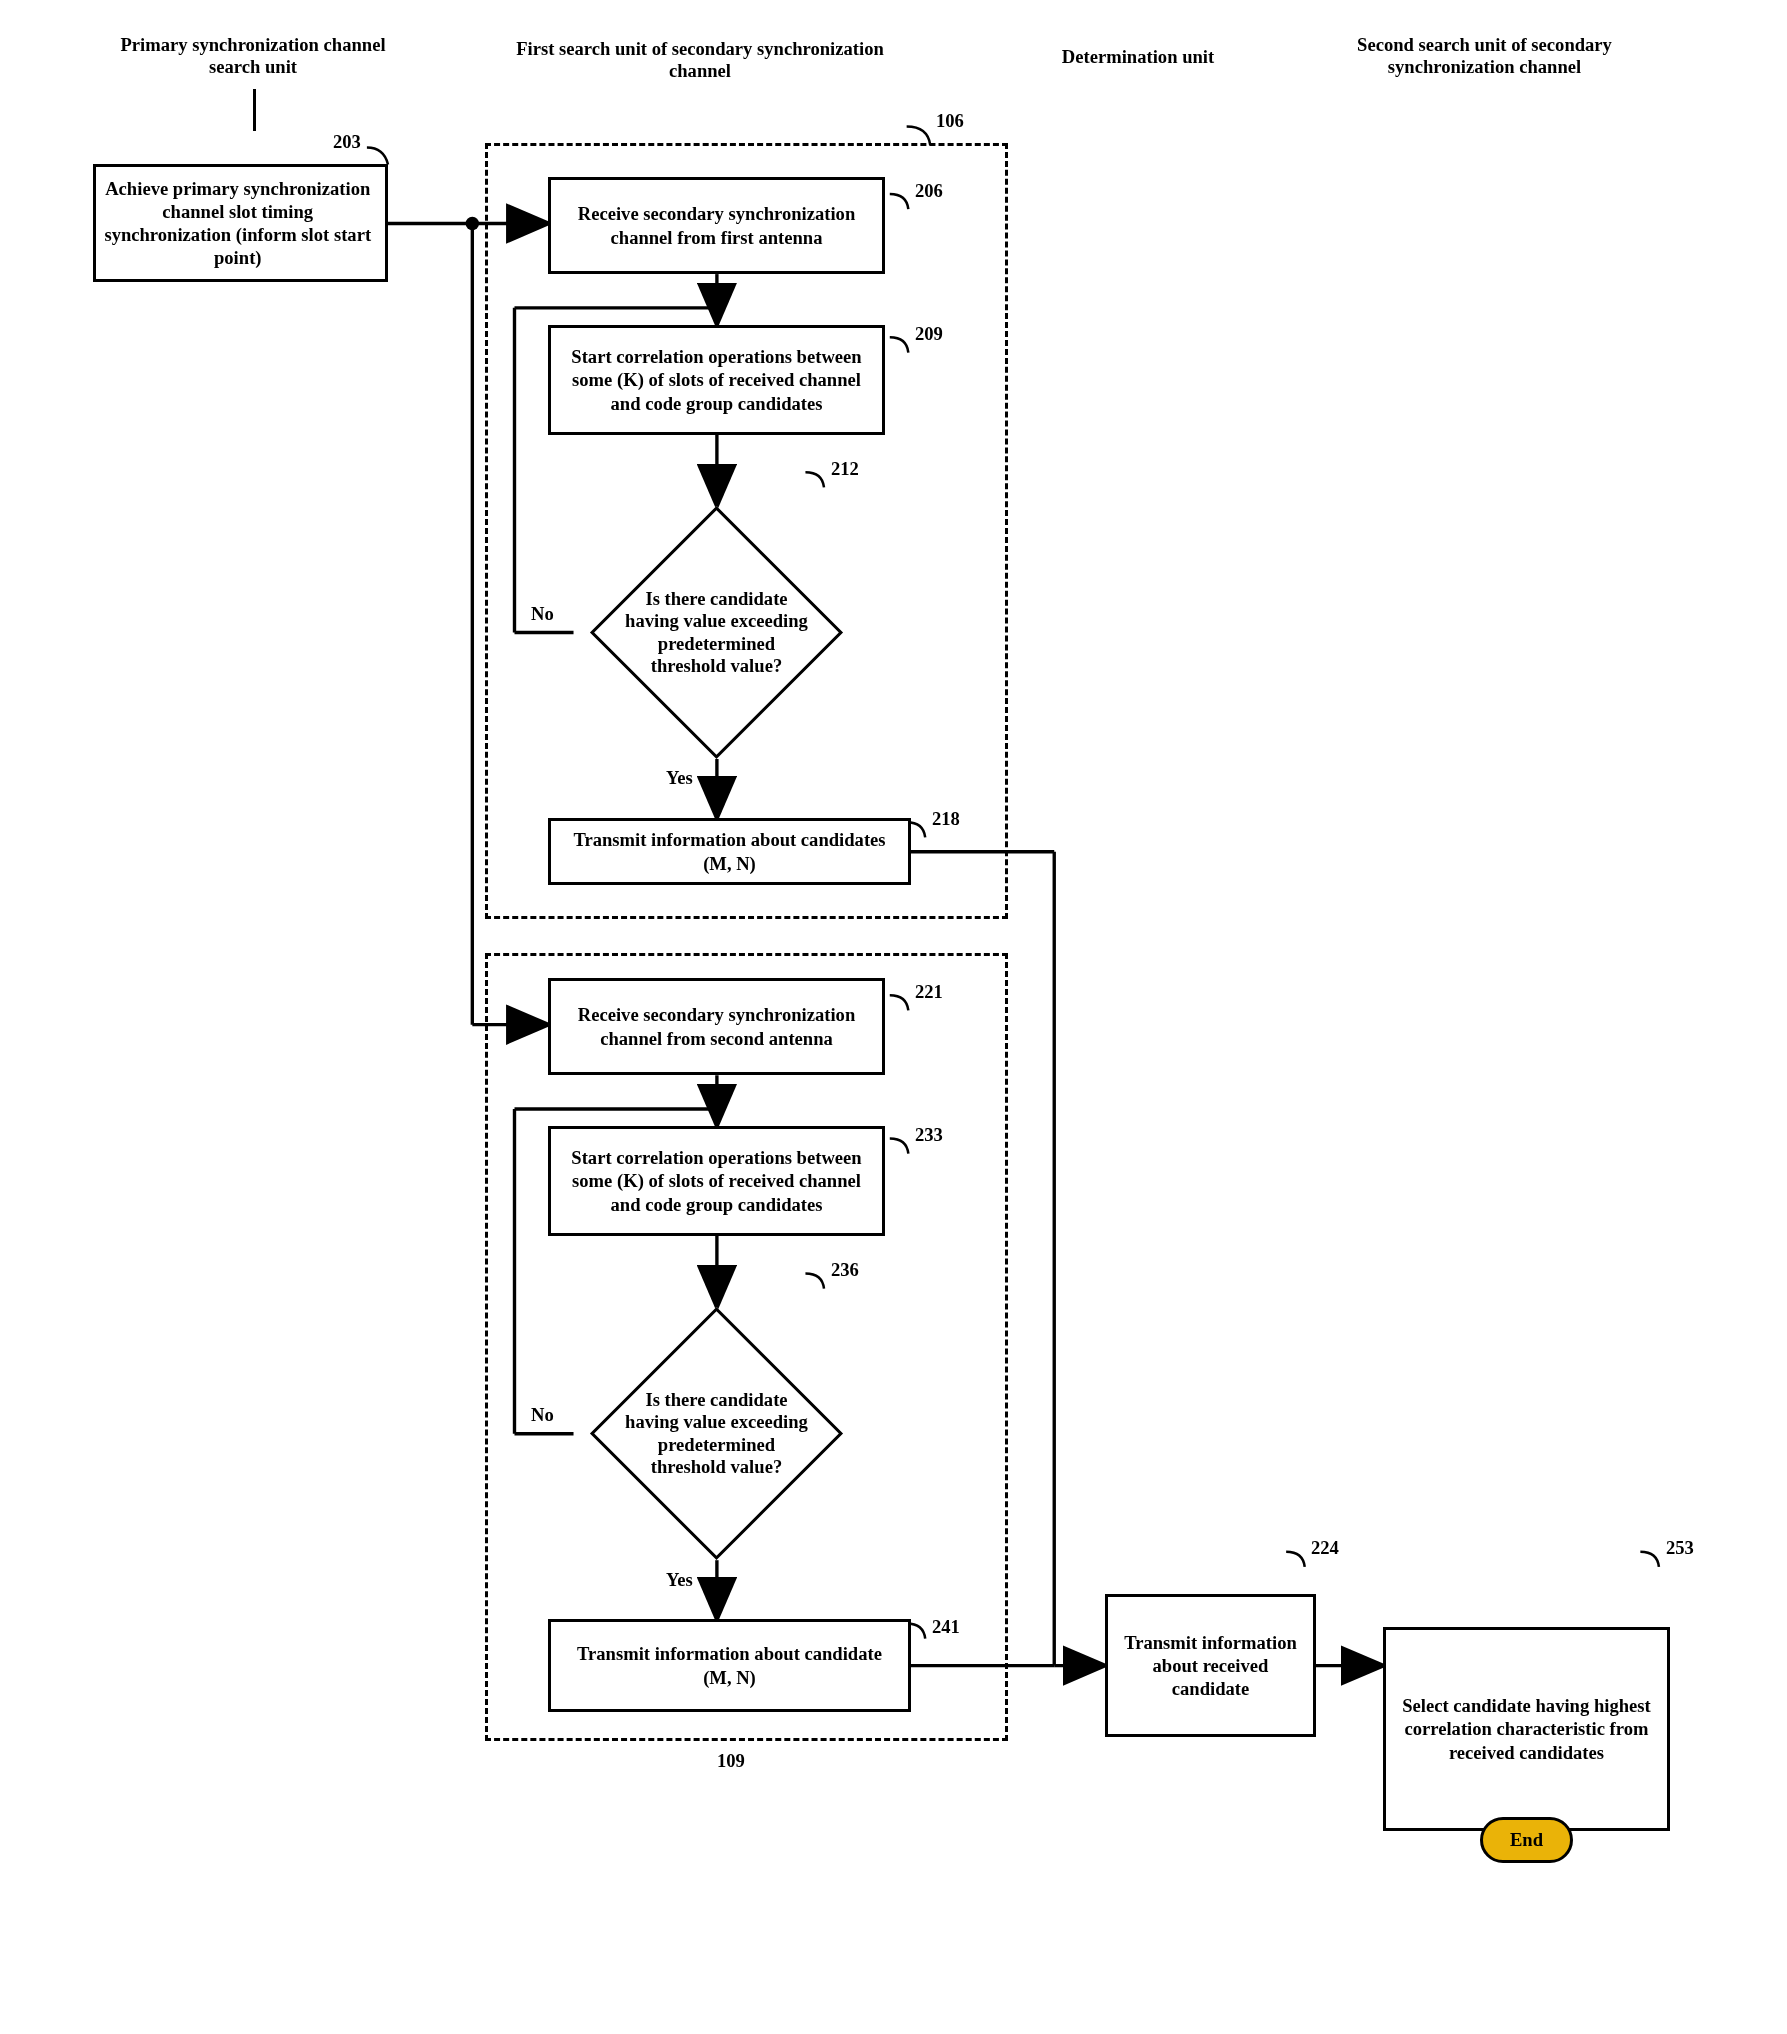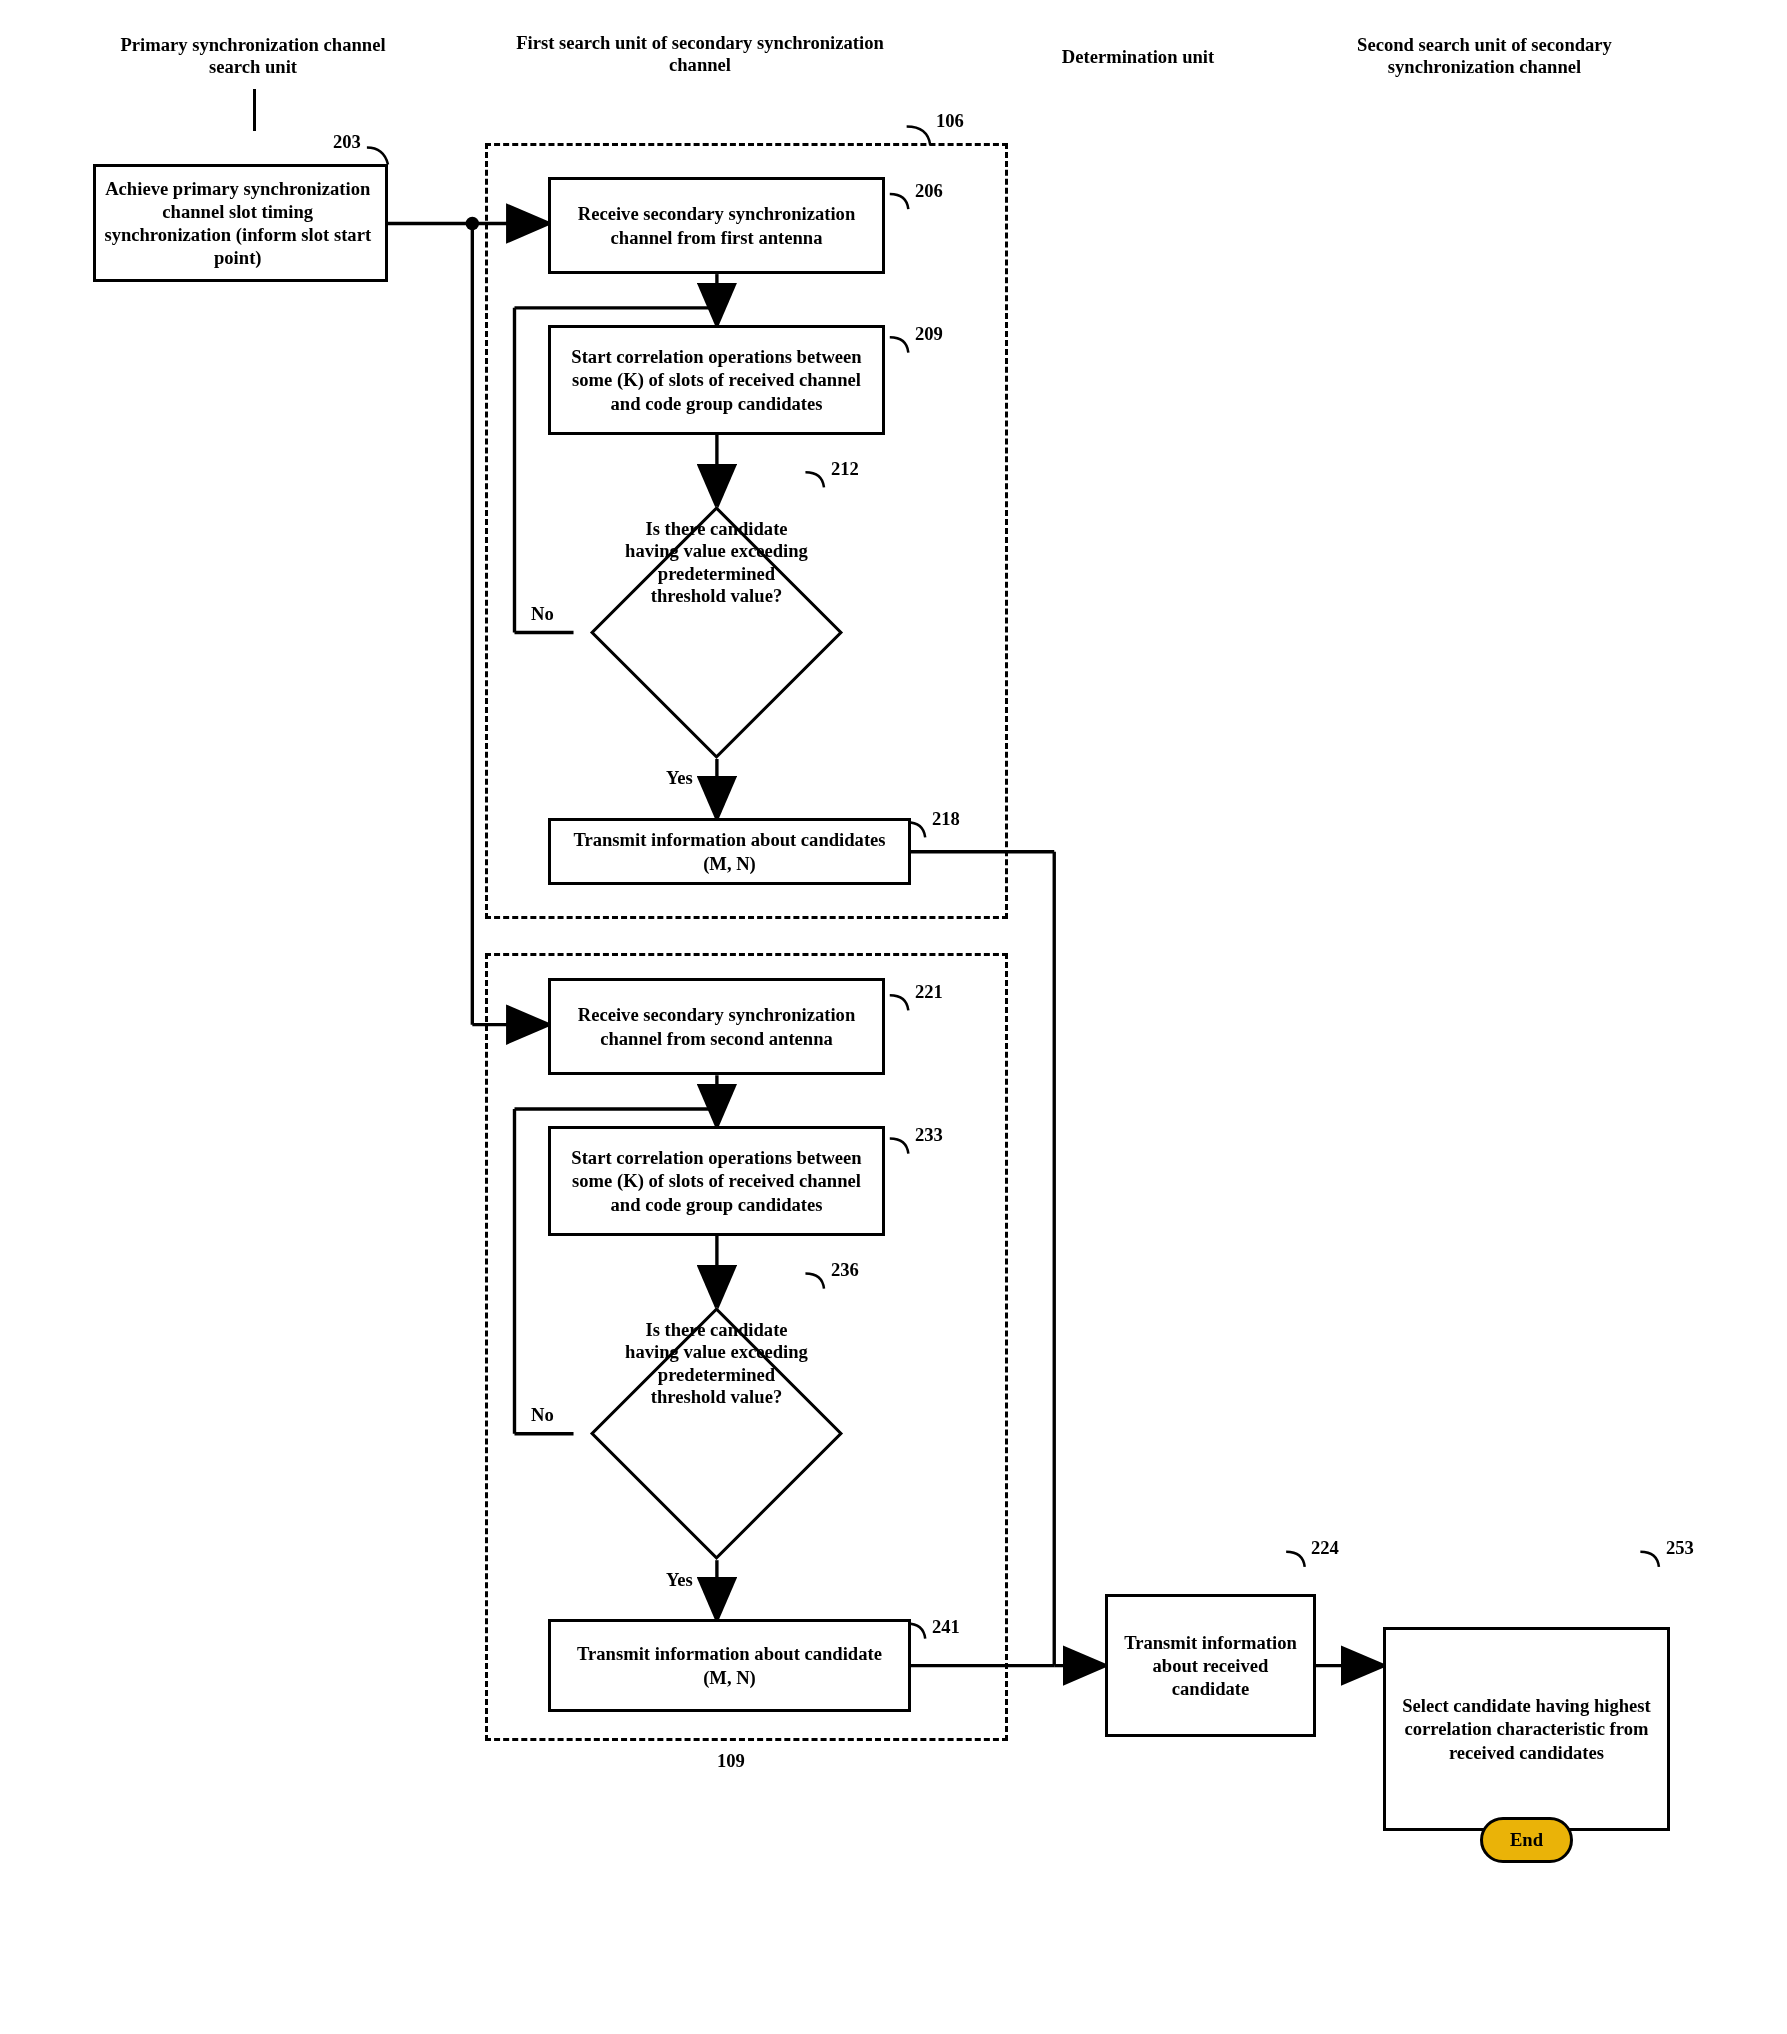--- a/index.html
+++ b/index.html
@@ -56,22 +56,23 @@
   }
   .diamond-shape {
     width: 100%;
     height: 100%;
     border: 3.4px solid #000;
     transform: rotate(45deg);
     background: #fff;
   }
   .diamond-text {
     position: absolute;
-    left: 0; top: 12px; width: 100%; height: 100%;
+    left: 0; top: 0; width: 100%; height: 100%;
     display: flex;
+    align-items: center;
     justify-content: center;
     text-align: center;
     padding: 0 34px;
     line-height: 1.2;
   }
   .edge-label {
     position: absolute;
     font-weight: bold;
   }
   .terminator {
@@ -85,21 +86,21 @@
   }
 </style>
 </head>
 <body>
 
 <div class="header-label" style="left:101px; top:34px; width:304px;">
   <span>Primary synchronization channel search unit</span>
 </div>
 <div class="header-tick" style="left:253px; top:89px; height:42px;"></div>
 
-<div class="header-label" style="left:506px; top:32px; width:388px;">
+<div class="header-label" style="left:506px; top:38px; width:388px;">
   <span>First search unit of secondary synchronization channel</span>
 </div>
 
 <div class="header-label" style="left:1020px; top:46px; width:236px;">
   <span>Determination unit</span>
 </div>
 
 <div class="header-label" style="left:1316px; top:34px; width:337px;">
   <span>Second search unit of secondary synchronization channel</span>
 </div>

